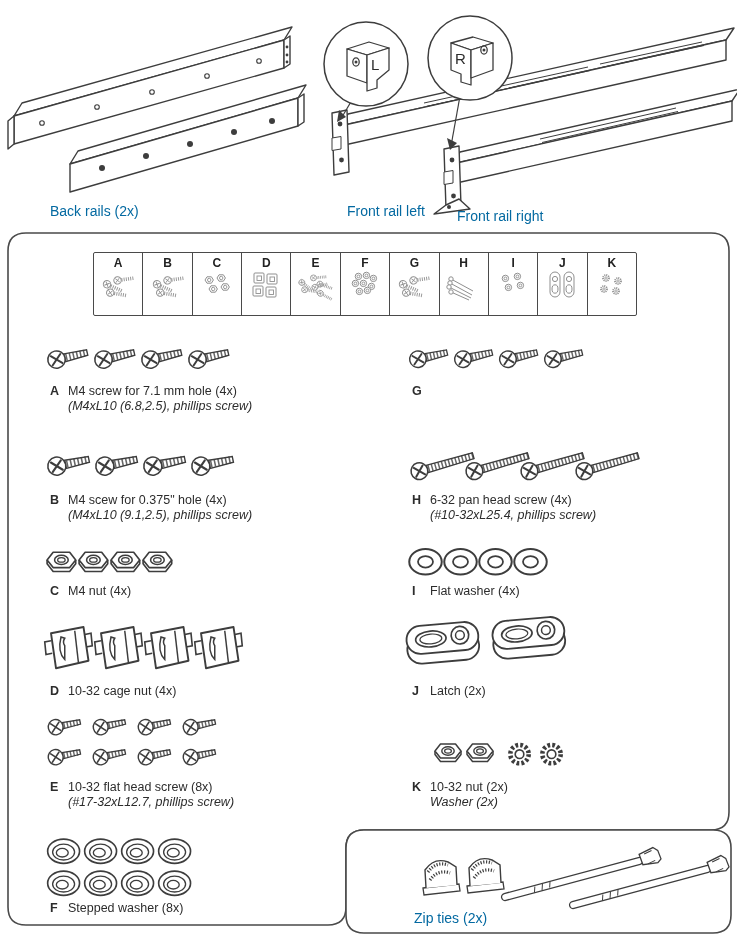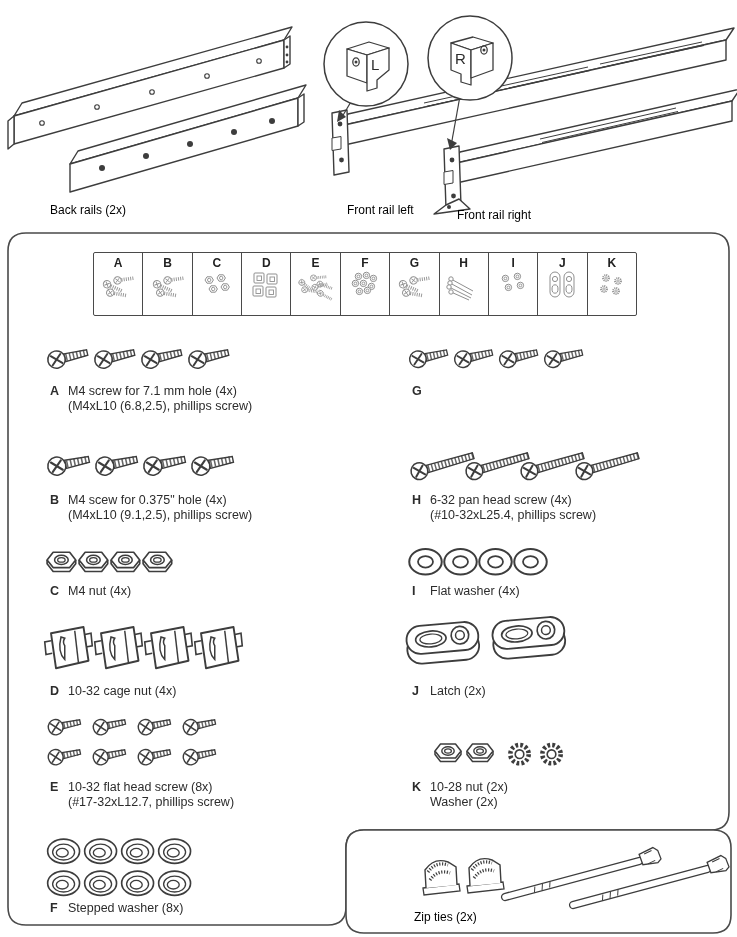--- a/index.html
+++ b/index.html
@@ -1,24 +1,24 @@
 <!DOCTYPE html>
 <html><head>
 <meta charset="utf-8">
 <style>
   html,body{margin:0;padding:0;background:#fff;}
   .page{position:relative;width:737px;height:937px;background:#fff;overflow:hidden;
         font-family:"Liberation Sans","DejaVu Sans",sans-serif;color:#2c2c2c;}
   svg.art{position:absolute;left:0;top:0;}
-  .lbl{position:absolute;font-size:12px;color:#000000;white-space:nowrap;}
+  .lbl{position:absolute;font-size:14px;color:#0369a1;white-space:nowrap;}
   .marker{position:absolute;font-size:15px;font-weight:500;color:#2c2c2c;}
   .item{position:absolute;display:flex;gap:7px;font-size:12.5px;line-height:15px;
         color:#2c2c2c;white-space:nowrap;}
   .item .ltr{font-weight:700;min-width:11px;}
-  .item .l2{display:block;}
+  .item .l2{display:block;font-style:italic;}
   .tray{position:absolute;left:93px;top:252px;width:542px;height:62px;
         border:1.5px solid #4a4a4a;border-radius:2px;display:flex;background:transparent;}
   .tray-cell{flex:1 1 0;display:flex;flex-direction:column;align-items:center;
         padding-top:3px;border-left:1px solid #4a4a4a;}
   .tray-cell:first-child{border-left:none;}
   .tray-cell .cl{font-size:12px;font-weight:700;line-height:14px;color:#222;}
   .tray-cell svg{display:block;margin-top:1px;}
 </style>
 </head>
 <body>
@@ -445,21 +445,21 @@
 <div class="item" style="left:412px;top:684px">
   <span class="ltr">J</span>
   <span><span>Latch (2x)</span></span>
 </div>
 <div class="item" style="left:50px;top:780px">
   <span class="ltr">E</span>
   <span><span>10-32 flat head screw (8x)</span><span class="l2">(#17-32xL12.7, phillips screw)</span></span>
 </div>
 <div class="item" style="left:412px;top:780px">
   <span class="ltr">K</span>
-  <span><span>10-28 nut (2x)</span><span class="l2">Washer (2x)</span></span>
+  <span><span>10-32 nut (2x)</span><span class="l2">Washer (2x)</span></span>
 </div>
 <div class="item" style="left:50px;top:901px">
   <span class="ltr">F</span>
   <span><span>Stepped washer (8x)</span></span>
 </div>
 <div class="lbl" style="left:414px;top:910px">Zip ties (2x)</div>
 
 </div>
 
 </body></html>

